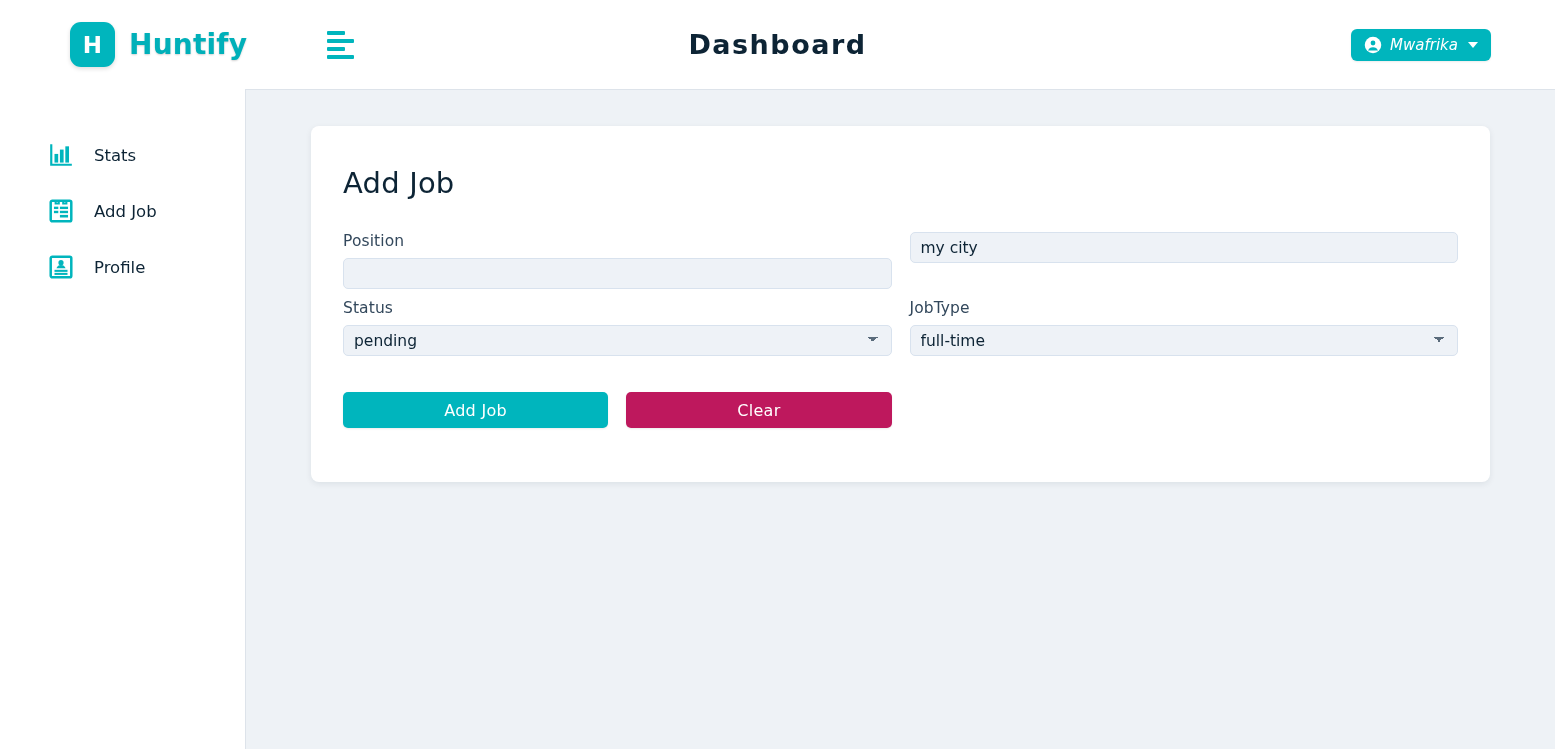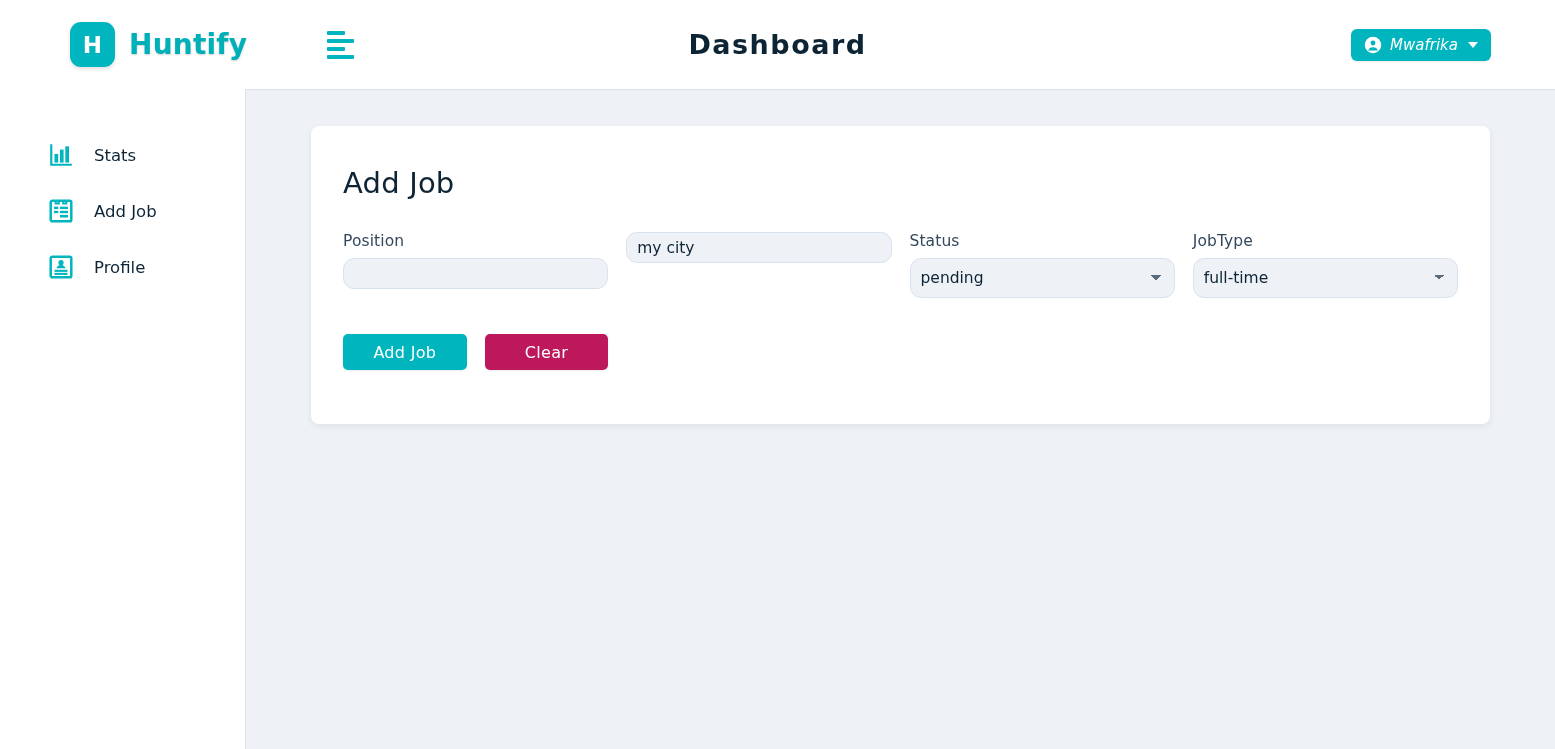--- a/index.html
+++ b/index.html
@@ -176,48 +176,48 @@
   .card-title {
     color: #0d2435;
     font-size: 29px;
     font-weight: 400;
     margin: 0 0 32px 0;
     letter-spacing: 0.2px;
   }
 
   .form-grid {
     display: grid;
-    grid-template-columns: repeat(4, 1fr);
+    grid-template-columns: repeat(2, 1fr);
     column-gap: 18px;
     row-gap: 0;
   }
 
   .field { margin-bottom: 10px; }
   .field-label {
     display: block;
     color: #33485c;
     font-size: 15.5px;
     margin-bottom: 8px;
     letter-spacing: 0.1px;
   }
   .field-input,
   .field-select {
     width: 100%;
     height: 31px;
     background: #eef2f7;
     border: 1px solid #d8e2ee;
-    border-radius: 11px;
+    border-radius: 5px;
     padding: 0 10px;
     font-size: 15.5px;
     font-family: inherit;
     color: #0d2435;
     outline: none;
   }
   .field-select {
-    height: 40px;
+    height: 31px;
     appearance: none;
     -webkit-appearance: none;
     background-image:
       linear-gradient(45deg, transparent 50%, #5a6b7b 50%),
       linear-gradient(135deg, #5a6b7b 50%, transparent 50%);
     background-position:
       calc(100% - 18px) calc(50% - 1px),
       calc(100% - 13px) calc(50% - 1px);
     background-size: 5px 5px, 5px 5px;
     background-repeat: no-repeat;

